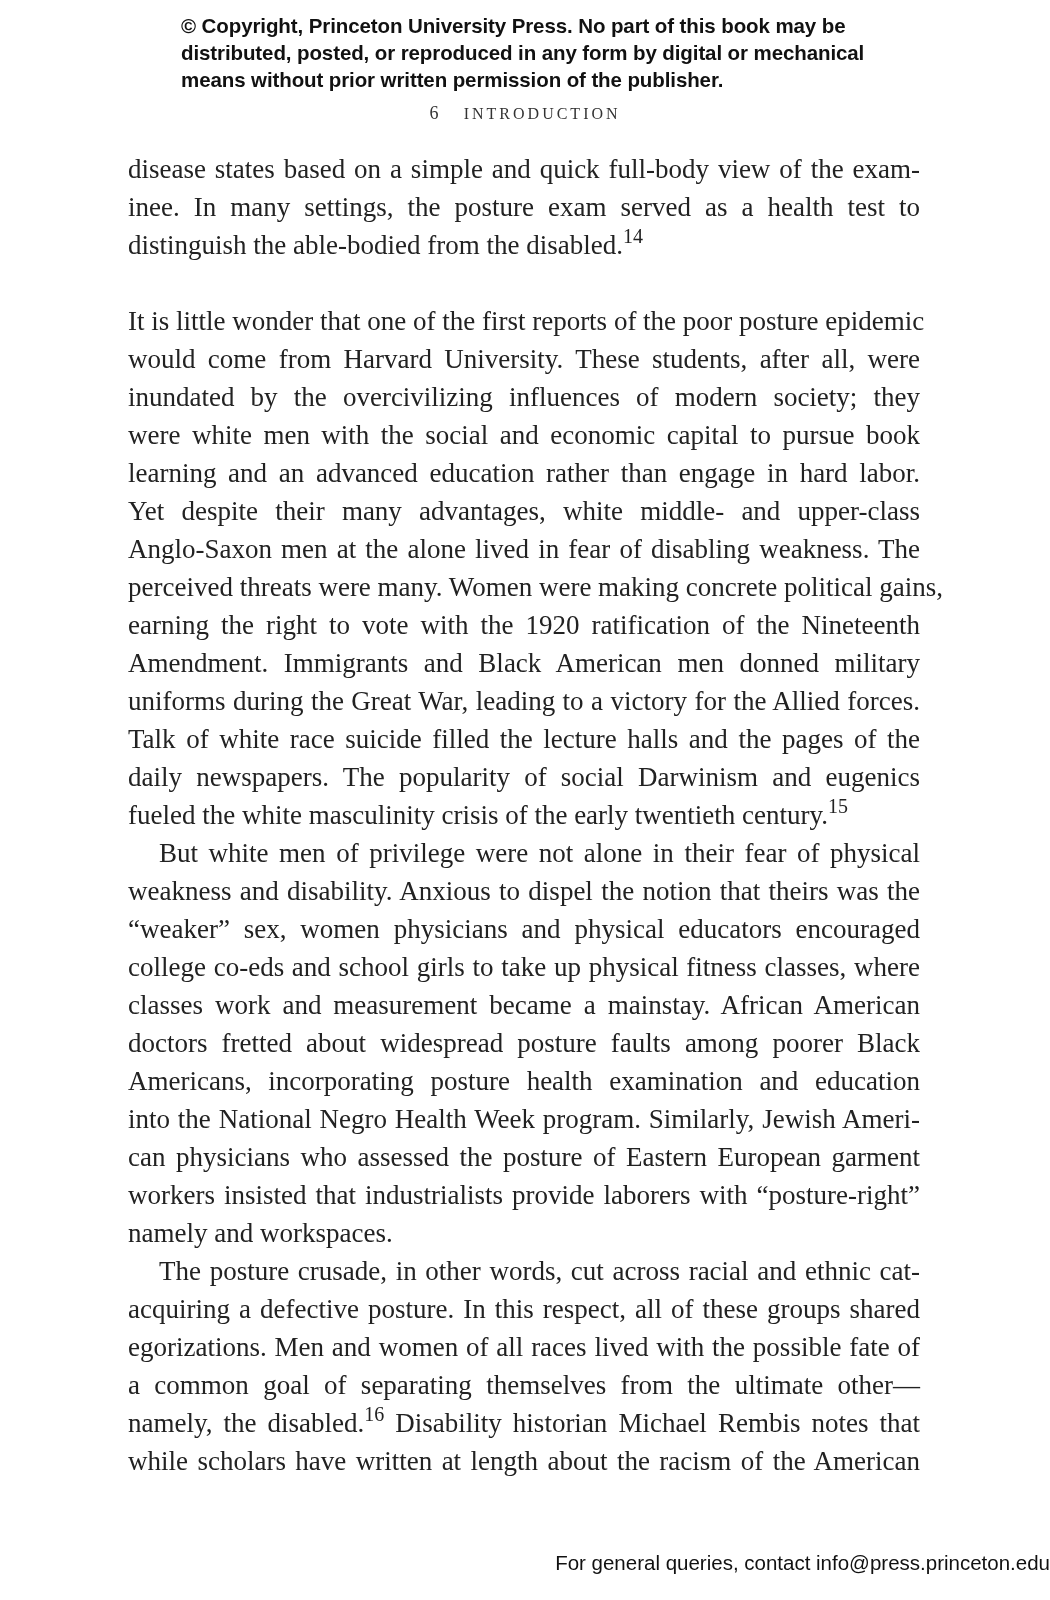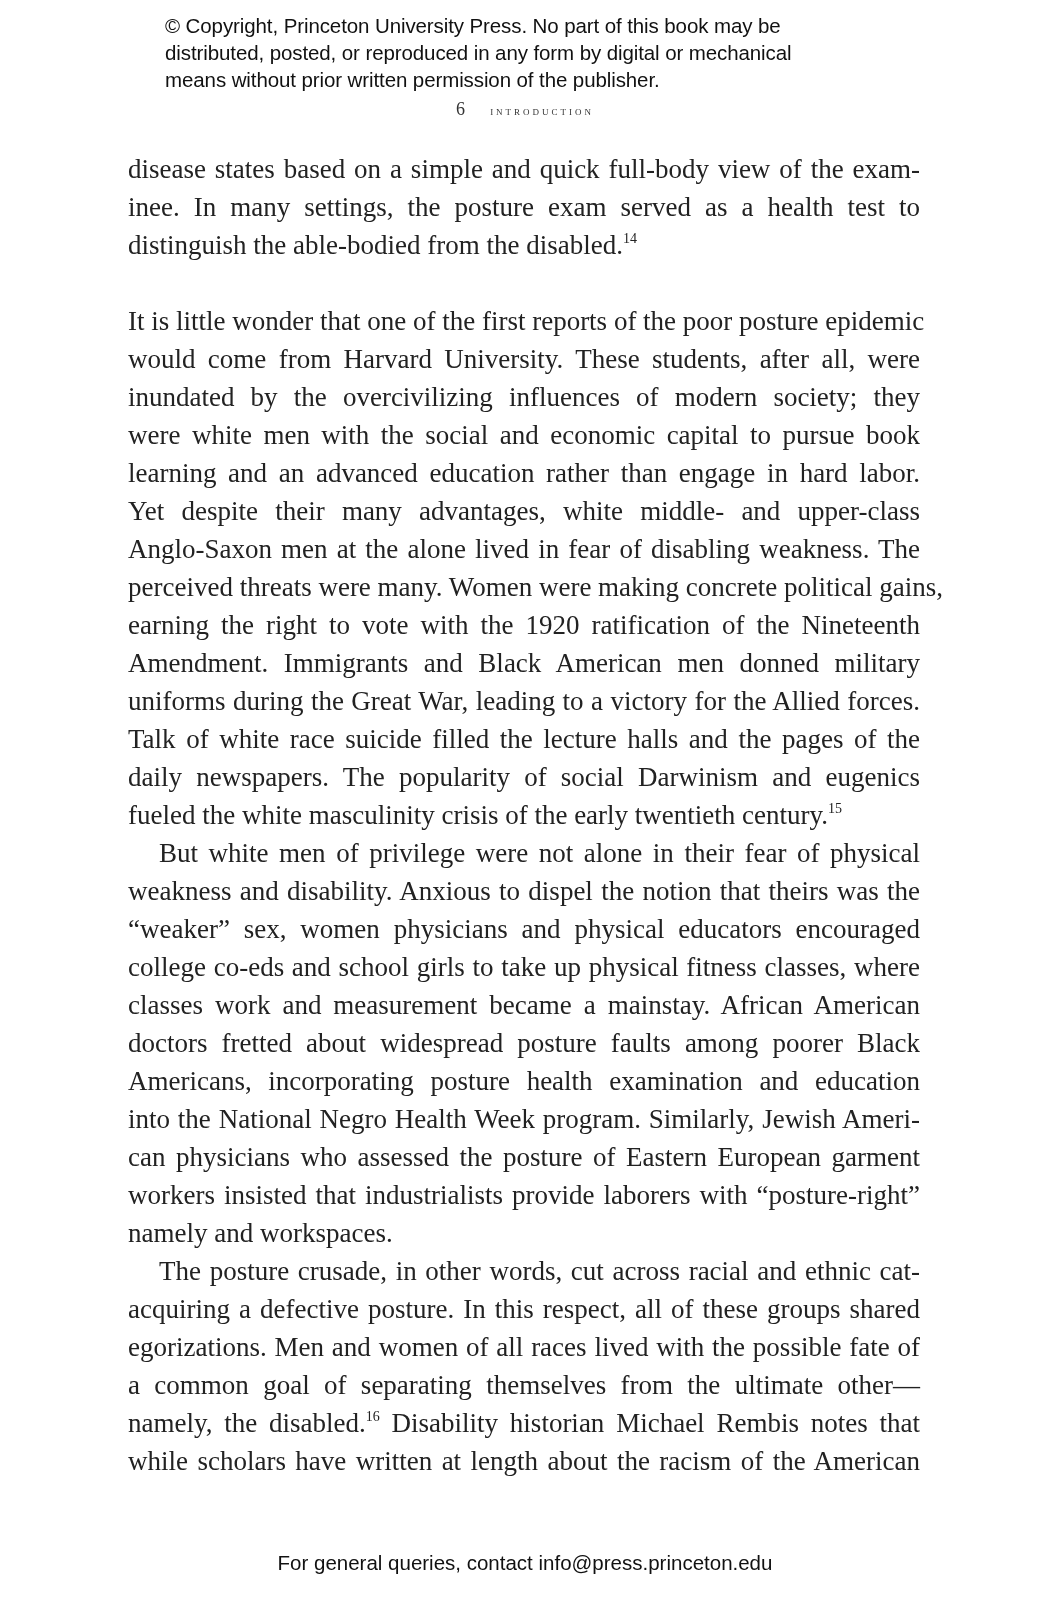--- a/index.html
+++ b/index.html
@@ -1,42 +1,43 @@
 <!DOCTYPE html>
 <html><head>
 <meta charset="utf-8">
 <style>
   html, body { margin: 0; padding: 0; background: #ffffff; }
   body { width: 1050px; height: 1600px; position: relative; overflow: hidden; color: #1f1f1f; }
   .copyright {
-    position: absolute; left: 165px; top: 12px; width: 760px;
+    position: absolute; left: 181px; top: 12px; width: 760px;
     font-family: "Liberation Sans", sans-serif; font-size: 20.5px; line-height: 27px;
     color: #111;
     letter-spacing: -0.1px;
+    font-weight: bold;
   }
   .copyright .cl { display: block; white-space: nowrap; }
   .running-head {
     position: absolute; left: 0; width: 1050px; top: 99px; text-align: center;
     font-family: "Liberation Serif", serif; font-size: 17px; color: #333;
     letter-spacing: 3px;
   }
   .running-head .pno { margin-right: 18px; letter-spacing: 0; font-size: 18px; }
-  .running-head .rtitle { font-variant: small-caps; text-transform: lowercase; font-size: 13px; text-align: right; }
+  .running-head .rtitle { font-variant: small-caps; text-transform: lowercase; font-size: 23px; text-align: right; }
   .body-text {
     position: absolute; left: 128px; top: 150px; width: 792px;
     font-family: "Liberation Serif", serif; font-size: 27px; line-height: 38px;
     color: #222;
   }
   .line { display: block; white-space: nowrap; height: 38px; text-align: justify; text-align-last: justify; }
   .line.last { text-align-last: left; }
   .line.indent { padding-left: 31px; }
   .gap { display: block; height: 38px; }
-  sup { font-size: 14px; line-height: 0; vertical-align: 0; position: relative; top: -11px; }
+  sup { font-size: 20px; line-height: 0; vertical-align: 0; position: relative; top: -11px; }
   .footer {
-    position: absolute; left: 0; width: 1050px; top: 1551px; text-align: center;
+    position: absolute; left: 0; width: 1050px; top: 1551px; text-align: right;
     font-family: "Liberation Sans", sans-serif; font-size: 20.5px; color: #111;
   }
 </style>
 </head>
 <body>
 
 <div class="copyright">
   <span class="cl">© Copyright, Princeton University Press. No part of this book may be</span>
   <span class="cl">distributed, posted, or reproduced in any form by digital or mechanical</span>
   <span class="cl">means without prior written permission of the publisher.</span>

